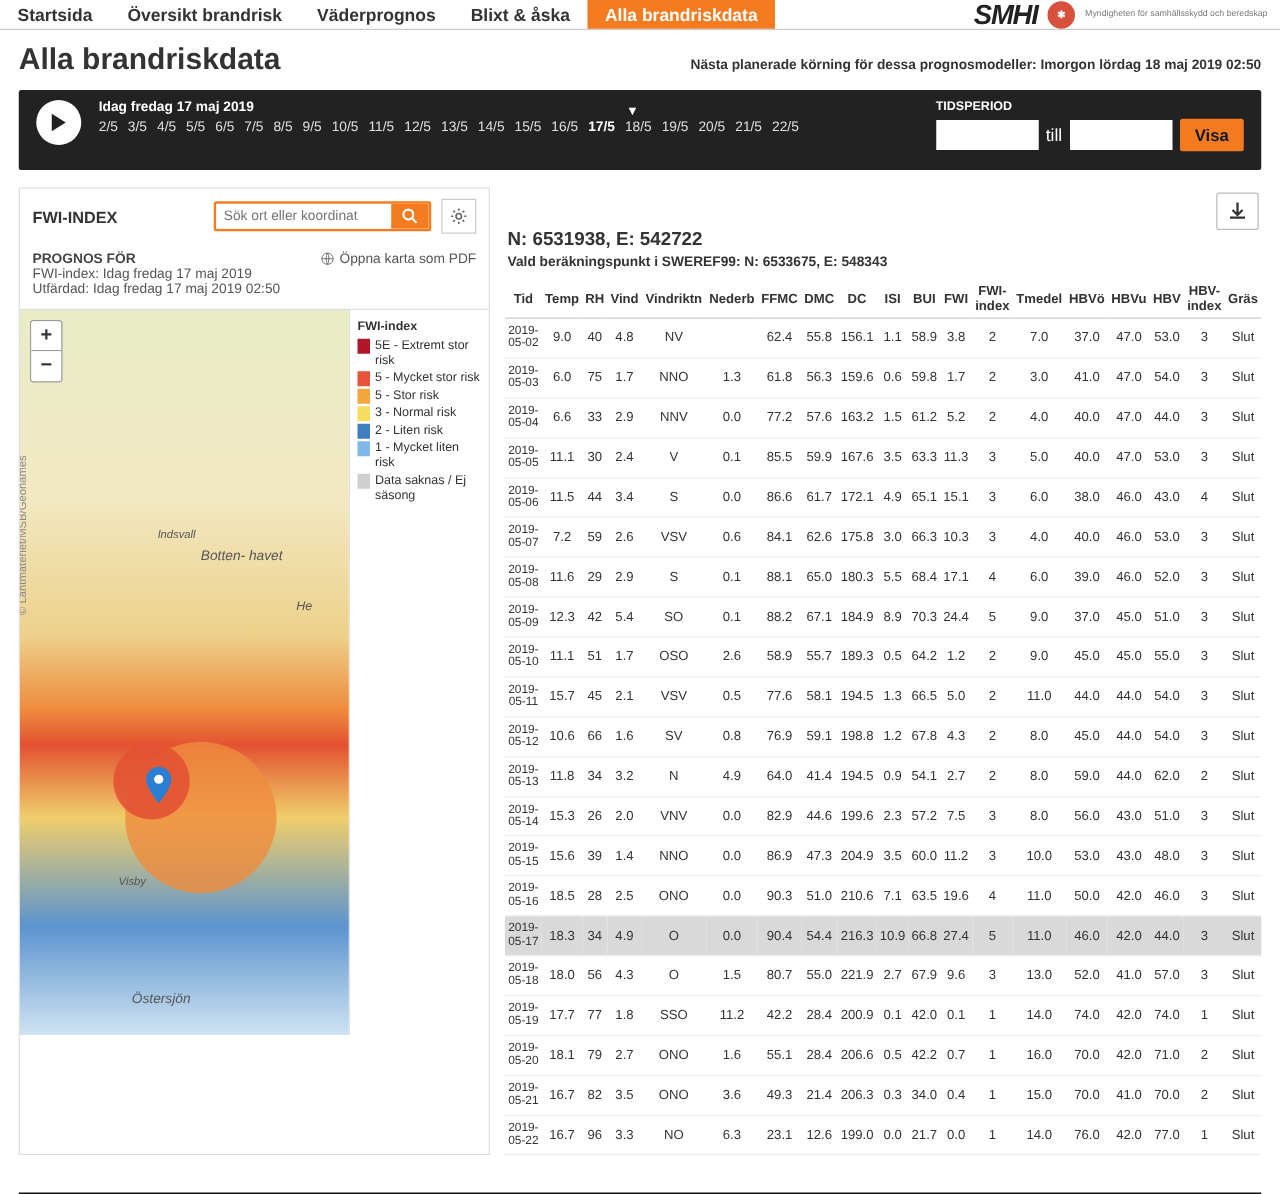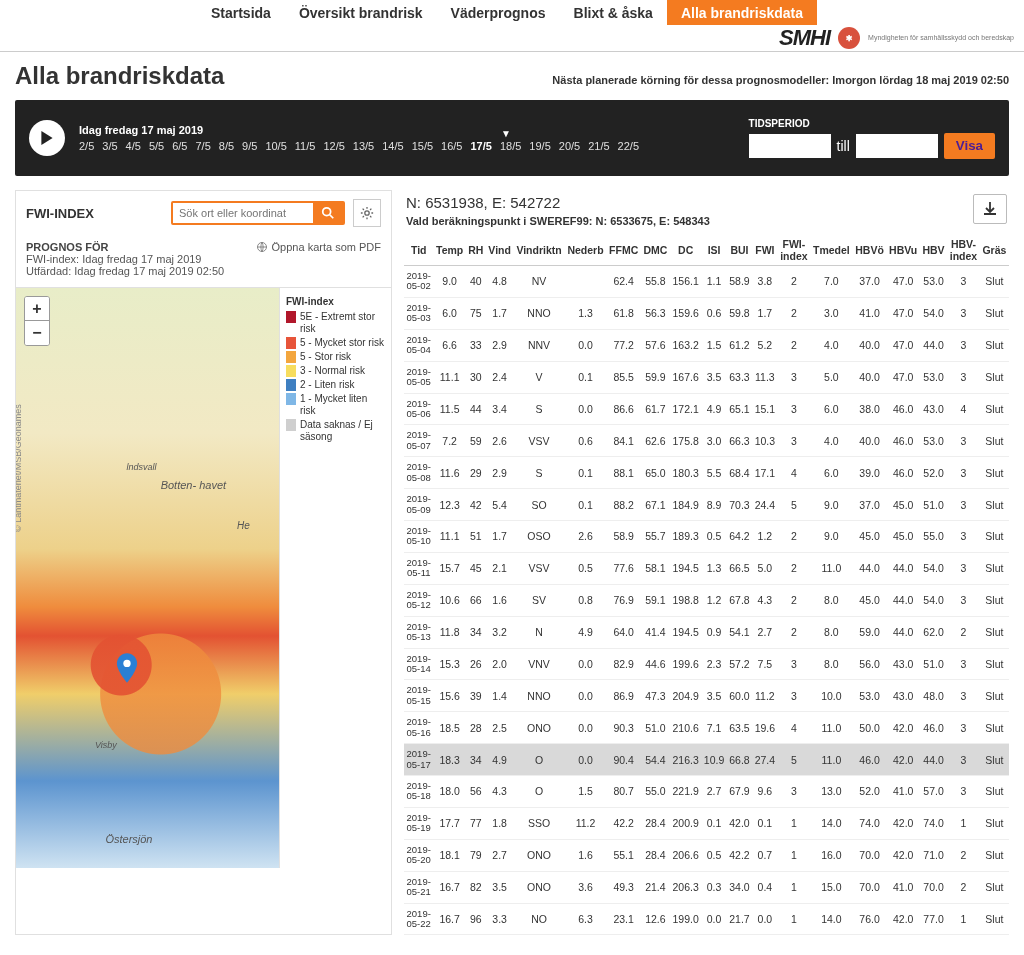--- a/index.html
+++ b/index.html
@@ -1,45 +1,45 @@
 <!DOCTYPE html>
 <html><head>
 <meta charset="utf-8">
 <style>
 * { box-sizing: border-box; margin: 0; padding: 0; }
 body { font-family: Arial, sans-serif; font-size: 12px; background: #fff; color: #333; width: 1024px; }
-.topbar { display: flex; align-items: center; height: 52px; border-bottom: 1px solid #ccc; padding: 0 10px 0 0; flex-direction: column; }
+.topbar { display: flex; align-items: center; height: 24px; border-bottom: 1px solid #ccc; padding: 0 10px 0 0; }
 .nav { display: flex; height: 100%; }
 .nav-item { padding: 0 14px; display: flex; align-items: center; font-weight: bold; color: #333; cursor: pointer; font-size: 14px; }
 .nav-item.active { background: #f47b20; color: #fff; }
 .logo-area { margin-left: auto; display: flex; align-items: center; gap: 8px; }
 .smhi-logo { font-weight: 900; font-size: 22px; letter-spacing: -1px; color: #222; font-style: italic; }
 .msb-badge { width: 22px; height: 22px; background: #d8513d; border-radius: 50%; display: flex; align-items: center; justify-content: center; color: #fff; font-size: 8px; font-weight: bold; }
 .msb-text { font-size: 7px; color: #777; line-height: 1.1; }
 
 .page { padding: 10px 15px; }
 .page-header { display: flex; justify-content: space-between; align-items: baseline; margin-bottom: 10px; }
 .page-title { font-size: 24px; font-weight: bold; color: #333; }
 .next-run { font-size: 11px; color: #333; font-weight: bold; }
 
-.timeline-bar { background: #222; color: #fff; height: 76px; display: flex; align-items: center; padding: 8px 14px; gap: 14px; border-radius: 2px; }
+.timeline-bar { background: #222; color: #fff; height: 64px; display: flex; padding: 8px 14px; gap: 14px; border-radius: 2px; }
 .play-btn { width: 36px; height: 36px; border-radius: 50%; background: #fff; color: #222; display: flex; align-items: center; justify-content: center; cursor: pointer; }
 .play-btn svg { width: 14px; height: 14px; }
 .timeline-center { flex: 1; }
 .timeline-label { font-size: 11px; font-weight: bold; margin-bottom: 4px; }
 .timeline-dates { display: flex; gap: 8px; font-size: 11px; position: relative; }
 .timeline-date { cursor: pointer; opacity: 0.85; }
 .timeline-date.sel { font-weight: bold; opacity: 1; }
 .timeline-marker { position: absolute; top: -12px; color: #fff; font-size: 10px; }
 .period-block { display: flex; flex-direction: column; gap: 4px; }
 .period-label { font-size: 10px; font-weight: bold; }
 .period-inputs { display: flex; align-items: center; gap: 6px; }
 .period-inputs input { width: 82px; height: 24px; border: none; padding: 2px 4px; font-size: 11px; }
 .period-inputs .till { font-size: 14px; }
-.visa-btn { background: #f47b20; color: #4c1d95; border: none; height: 26px; padding: 0 12px; font-weight: bold; cursor: pointer; border-radius: 2px; }
+.visa-btn { background: #f47b20; color: #0f172a; border: none; height: 26px; padding: 0 12px; font-weight: bold; cursor: pointer; border-radius: 2px; }
 
 .content { display: flex; gap: 12px; margin-top: 14px; }
 .left-panel { width: 377px; border: 1px solid #e0e0e0; }
 .lp-header { display: flex; align-items: center; padding: 8px 10px; gap: 8px; }
 .lp-title { font-weight: bold; font-size: 13px; color: #333; }
 .search-wrap { display: flex; margin-left: auto; border: 2px solid #f47b20; border-radius: 2px; overflow: hidden; }
 .search-wrap input { border: none; padding: 4px 6px; width: 140px; font-size: 11px; }
 .search-btn { background: #f47b20; color: #fff; border: none; width: 30px; cursor: pointer; display: flex; align-items: center; justify-content: center; }
 .gear-btn { width: 28px; height: 28px; border: 1px solid #ccc; background: #fff; display: flex; align-items: center; justify-content: center; cursor: pointer; }
 .lp-sub { padding: 6px 10px 10px; font-size: 11px; color: #555; display: flex; justify-content: space-between; align-items: flex-start; }
@@ -57,21 +57,21 @@
 .map-label { position: absolute; font-size: 11px; color: #555; font-style: italic; z-index:4; pointer-events:none;}
 .copyright { position:absolute; left:2px; top:50%; transform: rotate(-90deg) translateX(40%); transform-origin:left; font-size:9px; color:#888;}
 
 .legend-col { width: 112px; padding: 8px 6px; font-size: 10px; border-left: 1px solid #e0e0e0; }
 .legend-title { font-weight: bold; margin-bottom: 4px; }
 .legend-item { display: flex; align-items: flex-start; gap: 4px; margin-bottom: 2px; line-height:1.2;}
 .swatch { width: 10px; height: 12px; flex-shrink: 0; }
 
 .right-panel { flex: 1; }
 .rp-header { display: flex; justify-content: space-between; align-items: flex-start; padding: 4px 2px 8px; }
-.coord-title { font-weight: normal; font-size: 15px; color: #333; }
+.coord-title { font-weight: bold; font-size: 15px; color: #333; margin-top: 29px; }
 .coord-sub { font-size: 11px; font-weight: bold; color: #333; margin-top: 4px; }
 .dl-btn { width: 34px; height: 30px; border: 1px solid #bbb; background: #fff; display: flex; align-items: center; justify-content: center; cursor: pointer; border-radius:2px;}
 
 table { width: 100%; border-collapse: collapse; font-size: 10.5px; }
 th { font-weight: bold; text-align: center; padding: 3px 2px; border-bottom: 1px solid #ccc; white-space: nowrap; }
 td { text-align: center; padding: 5px 2px; border-bottom: 1px solid #eee; white-space: nowrap; }
 tr.highlight td { background: #d9d9d9; }
 .tid-cell { font-size: 9.5px; line-height: 1.1; }
 
 .footer-bar { height: 24px; background: #111; margin: 20px 15px 10px; }

